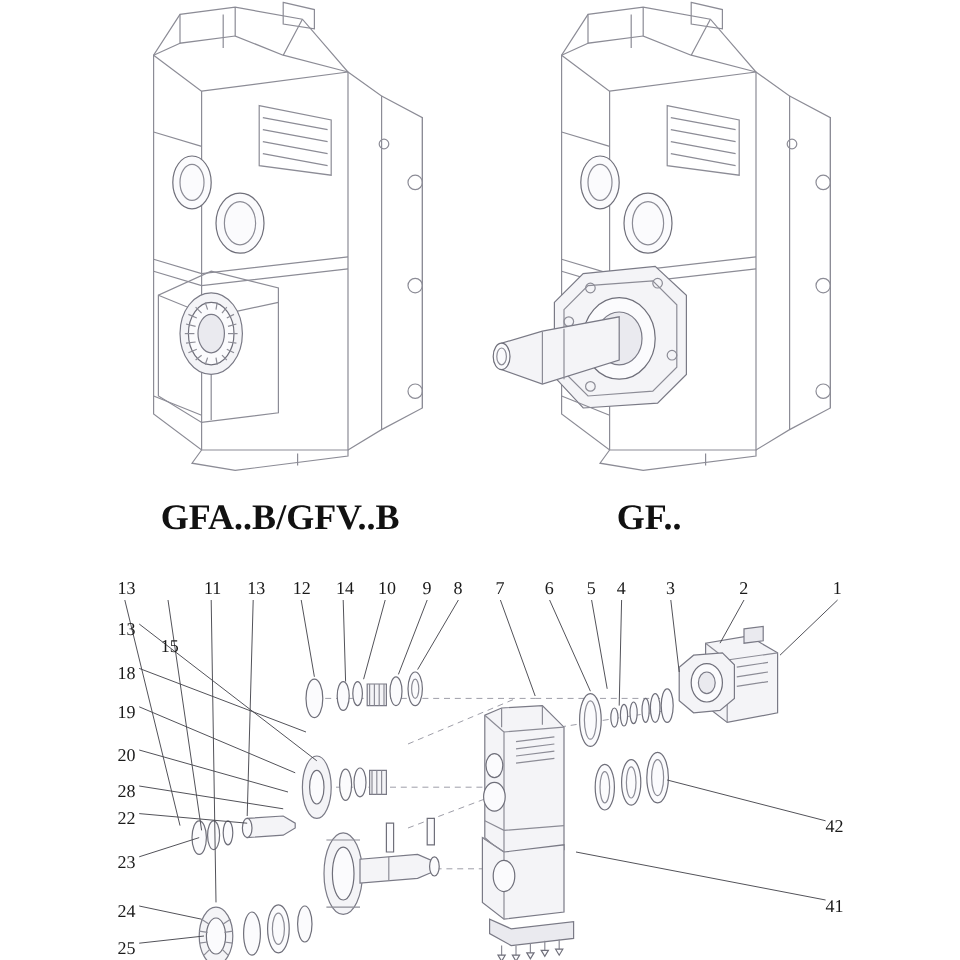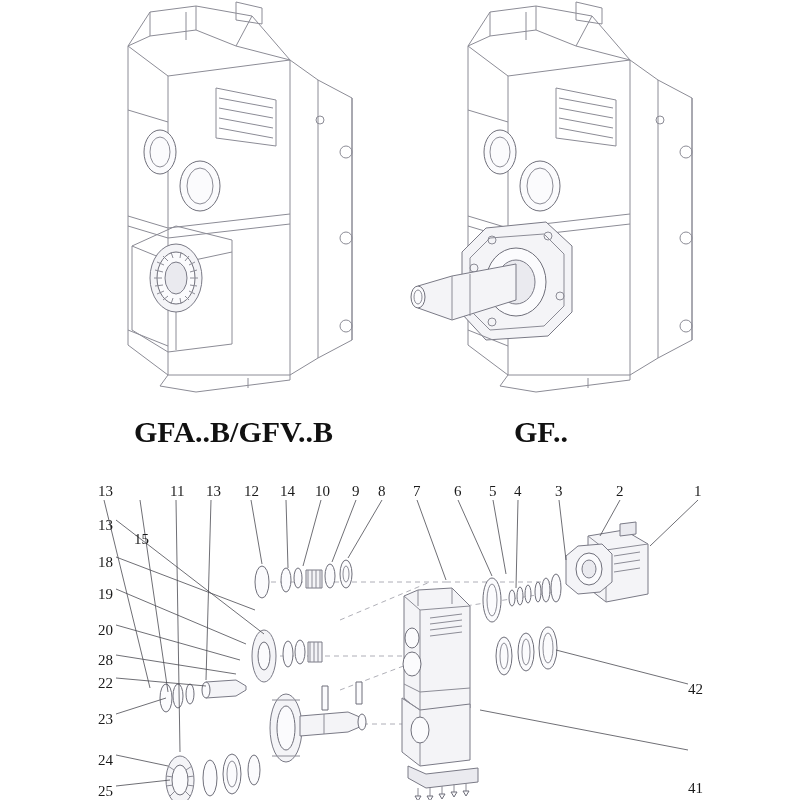--- a/index.html
+++ b/index.html
@@ -420,16 +420,16 @@
     <span class="callout" style="left:98px; top:554px;">18</span>
     <span class="callout" style="left:98px; top:586px;">19</span>
     <span class="callout" style="left:98px; top:622px;">20</span>
     <span class="callout" style="left:98px; top:652px;">28</span>
     <span class="callout" style="left:98px; top:675px;">22</span>
     <span class="callout" style="left:98px; top:711px;text-align:right;">23</span>
     <span class="callout" style="left:98px; top:752px;">24</span>
     <span class="callout" style="left:98px; top:783px;">25</span>
 
     <span class="callout" style="left:688px; top:681px;">42</span>
-    <span class="callout" style="left:688px; top:780px;">41</span>
+    <span class="callout" style="left:688px; top:748px;">41</span>
   </div>
 
 </div>
 
 </body></html>

